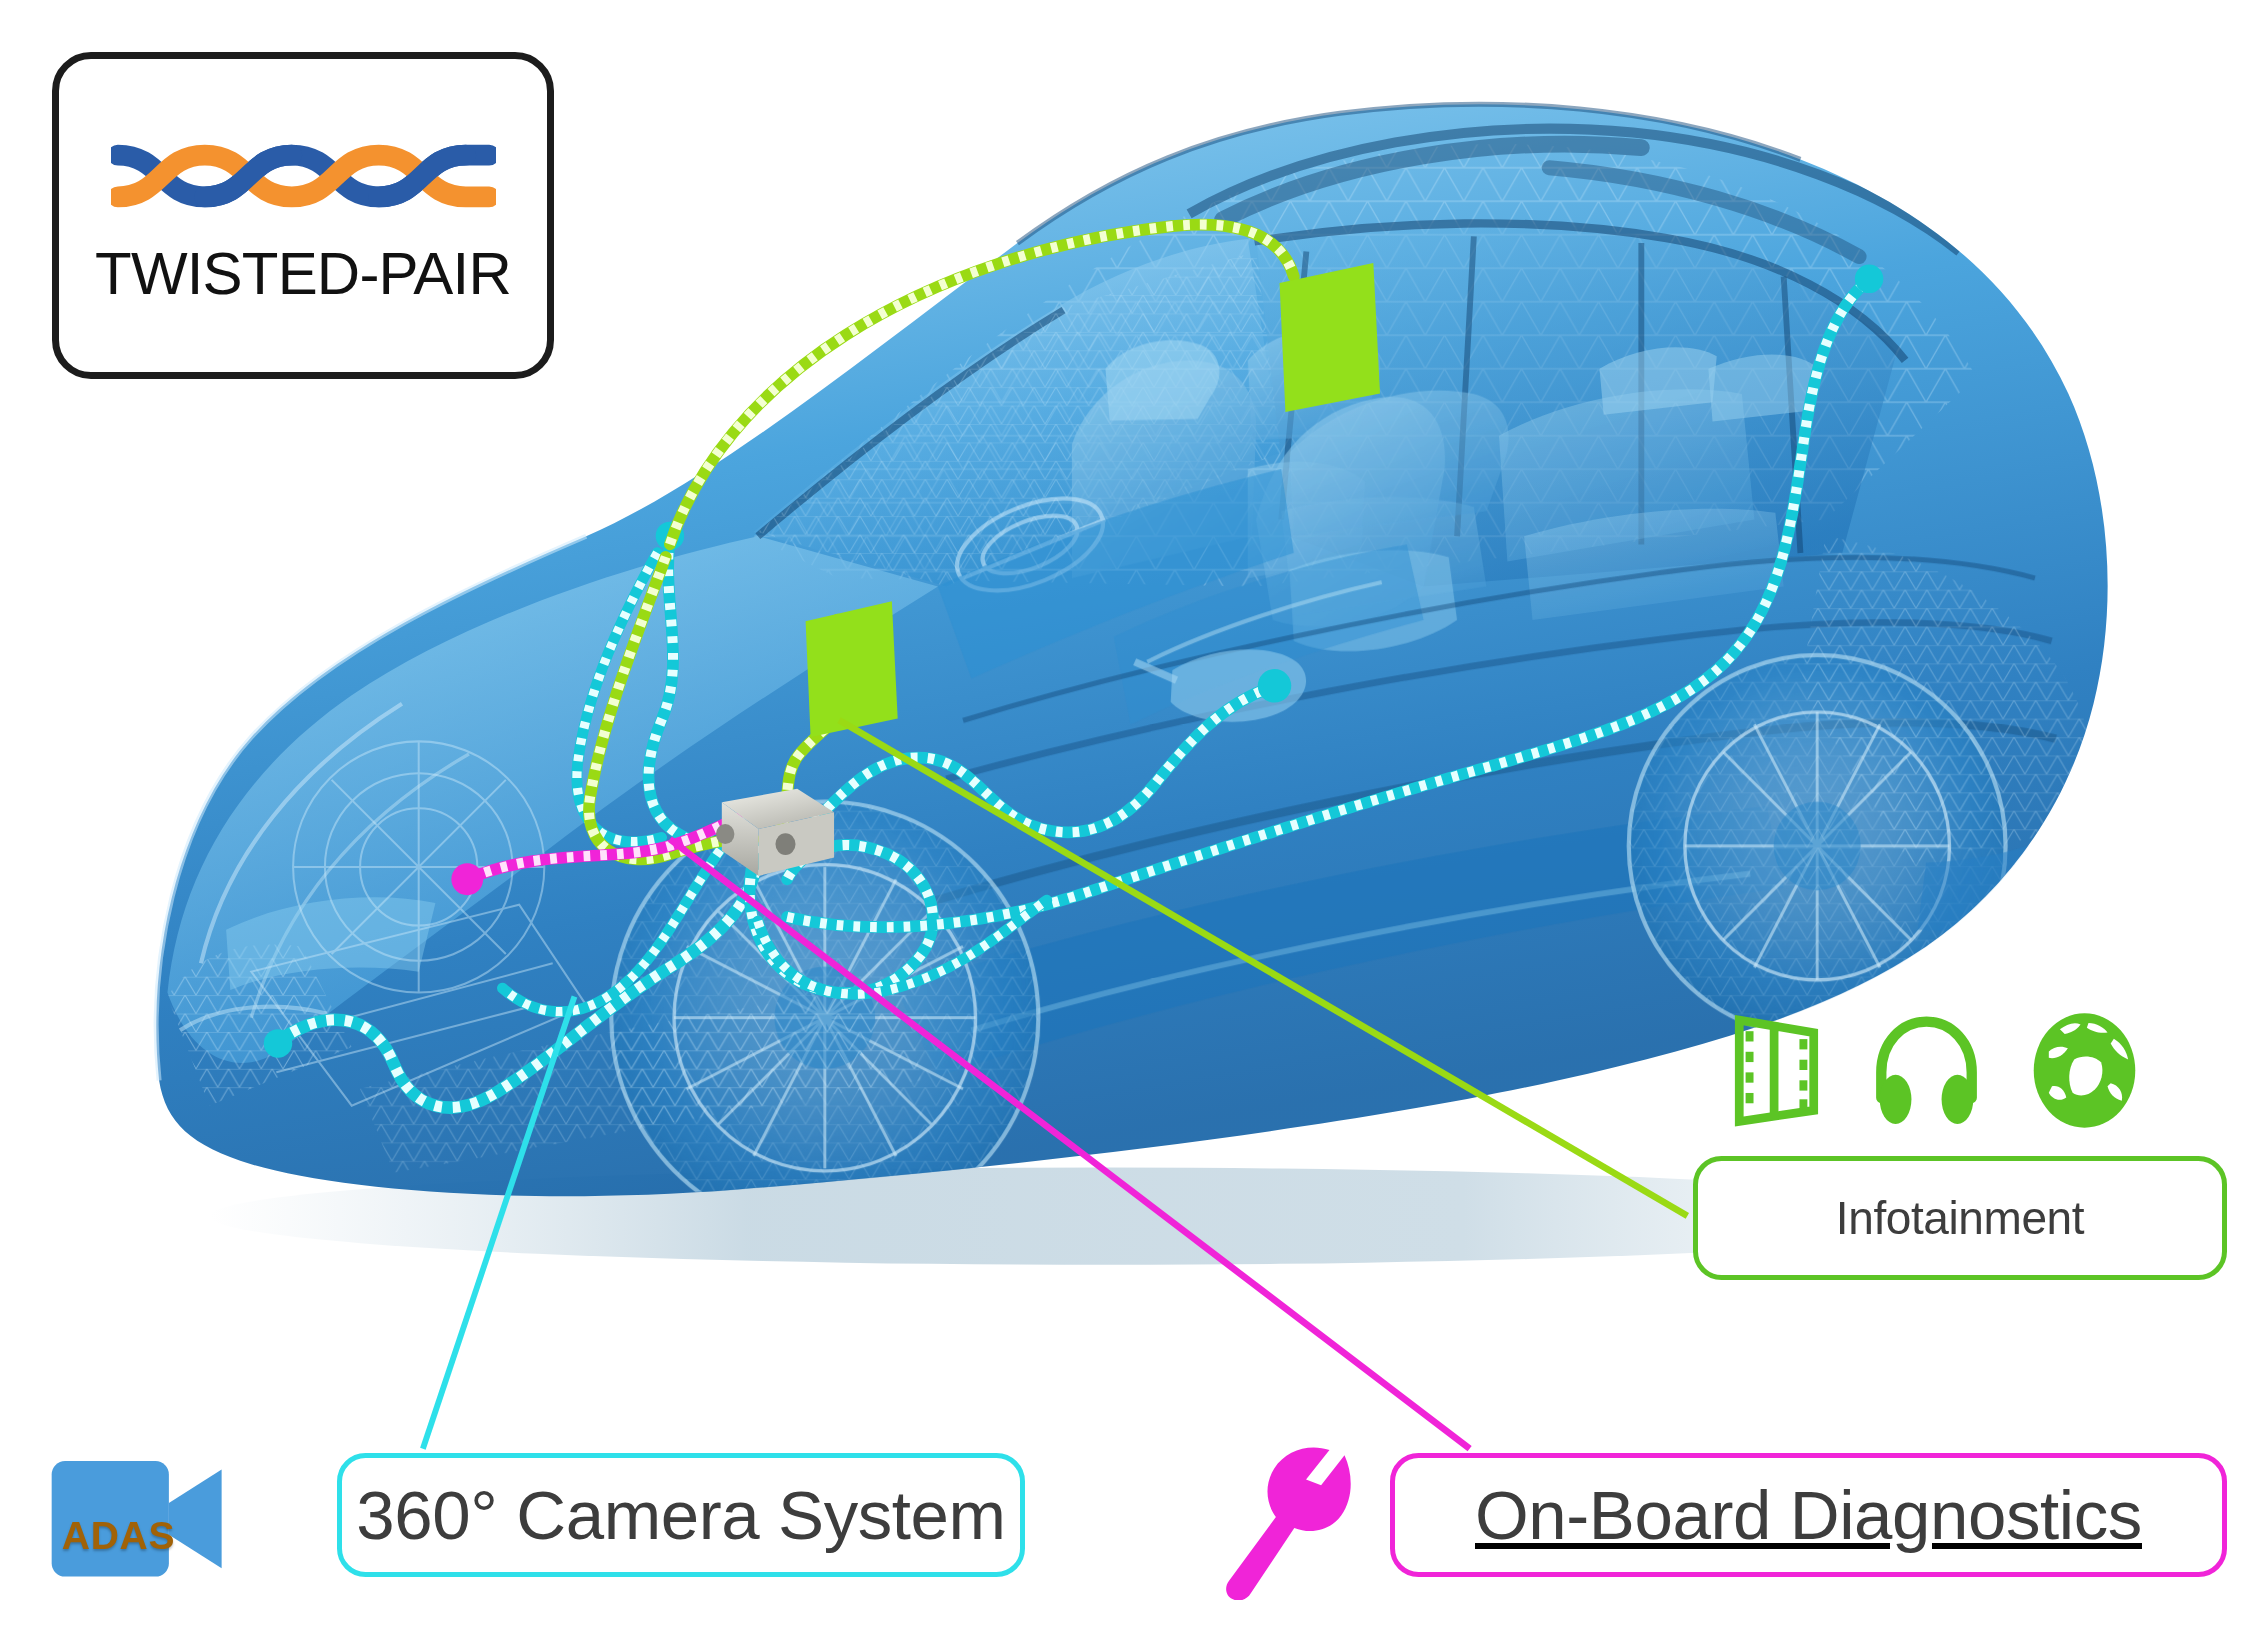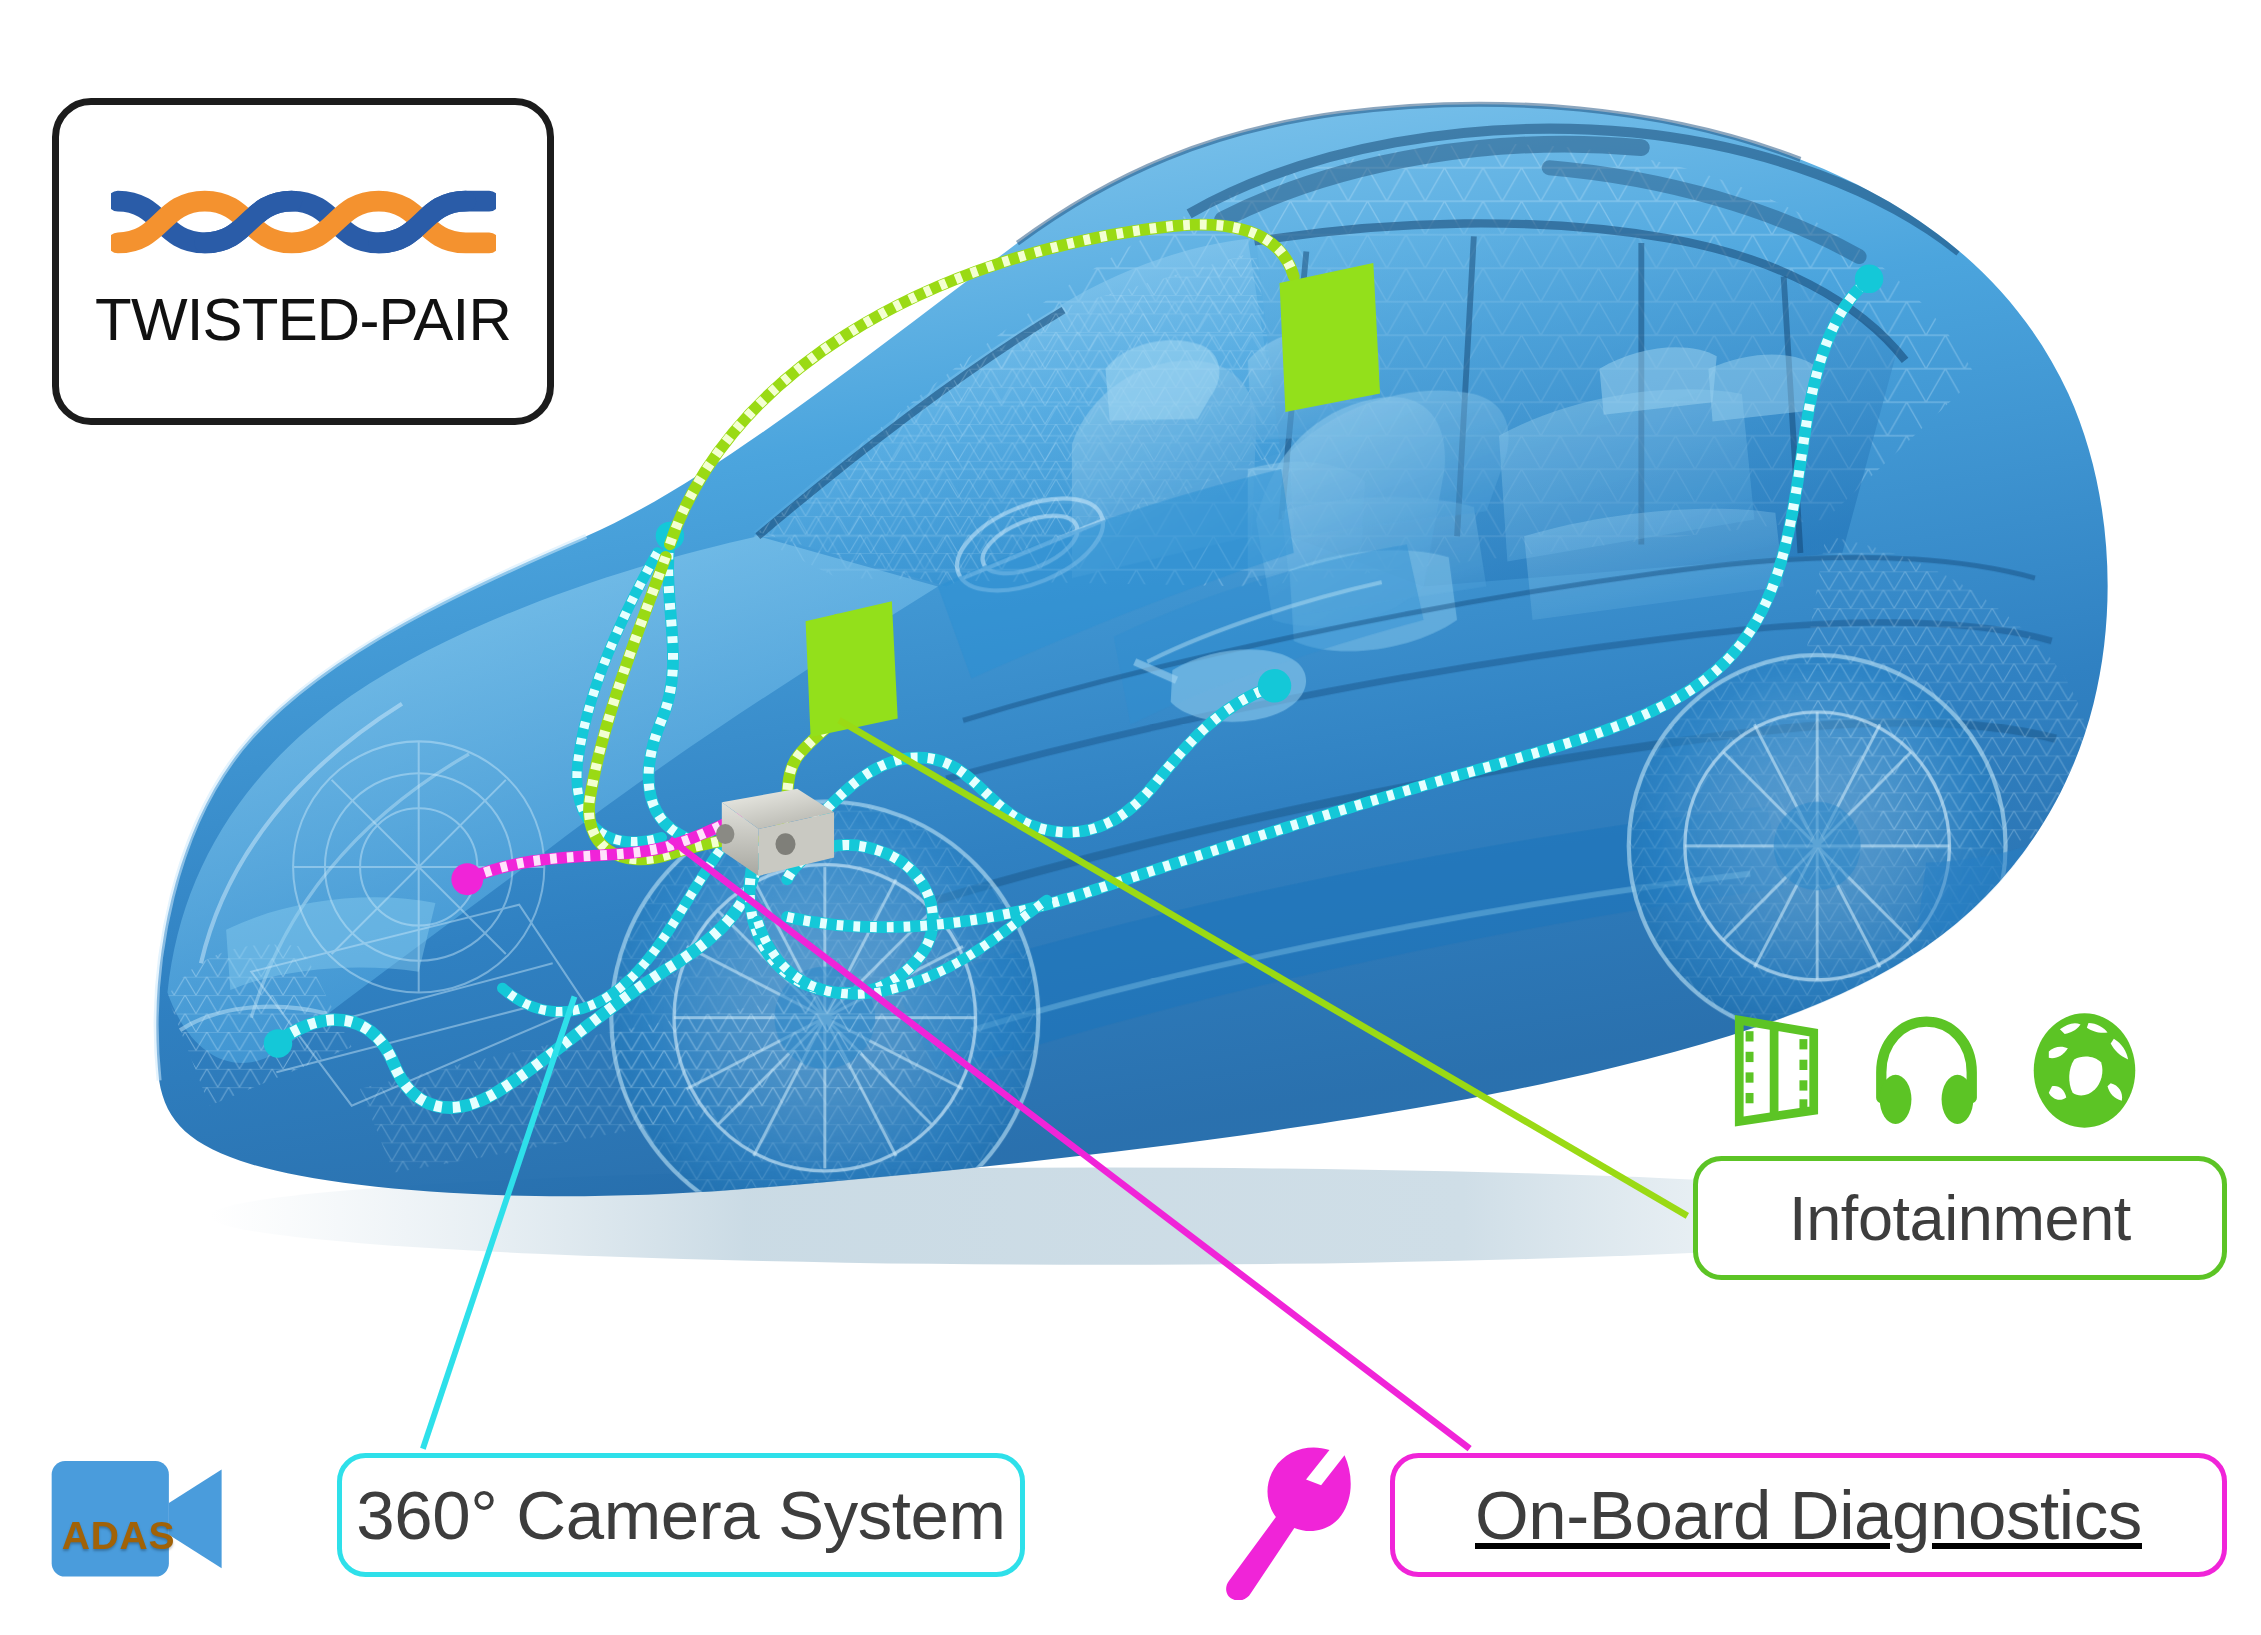--- a/index.html
+++ b/index.html
@@ -7,21 +7,21 @@
     font-family:"Liberation Sans", sans-serif;
     width:2261px;height:1636px;overflow:hidden;position:relative;
   }
   #stage{position:absolute;inset:0;width:2261px;height:1636px;background:#ffffff;}
 
   
   #tp-badge{
     position:absolute;left:52px;top:52px;width:502px;height:327px;
     border:7.5px solid #1c1c1c;border-radius:39px;background:#fff;
     display:flex;flex-direction:column;align-items:center;justify-content:center;
-    box-sizing:border-box;z-index:40;margin-top:46px;
+    box-sizing:border-box;z-index:40;
   }
   #tp-badge .tp-wave{width:385px;height:92px;margin-top:5px;}
   #tp-badge .tp-text{
     text-align:center;color:#111;font-weight:400;
     font-size:60px;line-height:1.07;letter-spacing:-0.8px;margin-top:20px;
     font-family:"Liberation Sans", sans-serif;
   }
 
   
   #car-wrap{position:absolute;left:0;top:0;width:2261px;height:1636px;z-index:5;}
@@ -37,21 +37,21 @@
     font-family:"Liberation Sans", sans-serif;white-space:nowrap;
   }
   #callout-camera{left:337px;top:1453px;width:688px;height:124px;
      border:5.9px solid #2ee0ea;}
   #callout-camera .cap{font-size:69px;}
   #callout-obd{left:1390px;top:1453px;width:837px;height:124px;
      border:5.9px solid #f024d8;text-decoration:underline;}
   #callout-obd .cap{font-size:69px;}
   #callout-info{left:1693px;top:1156px;width:534px;height:124px;
      border:5.9px solid #5cc425;}
-  #callout-info .cap{font-size:63px;}
+  #callout-info .cap{font-size:46px;}
 
   
   #adas-icon{position:absolute;left:50px;top:1456px;width:180px;height:124px;z-index:46;}
   #adas-icon .adas-label{
     position:absolute;left:11.7px;top:42px;width:126px;text-align:left;
     color:#a16207;font-weight:bold;font-size:39px;letter-spacing:0.8px;
     font-family:"Liberation Sans", sans-serif;
     text-shadow:0 1.7px 2.5px rgba(0,0,0,.25);
     margin-top:16px;
   }

